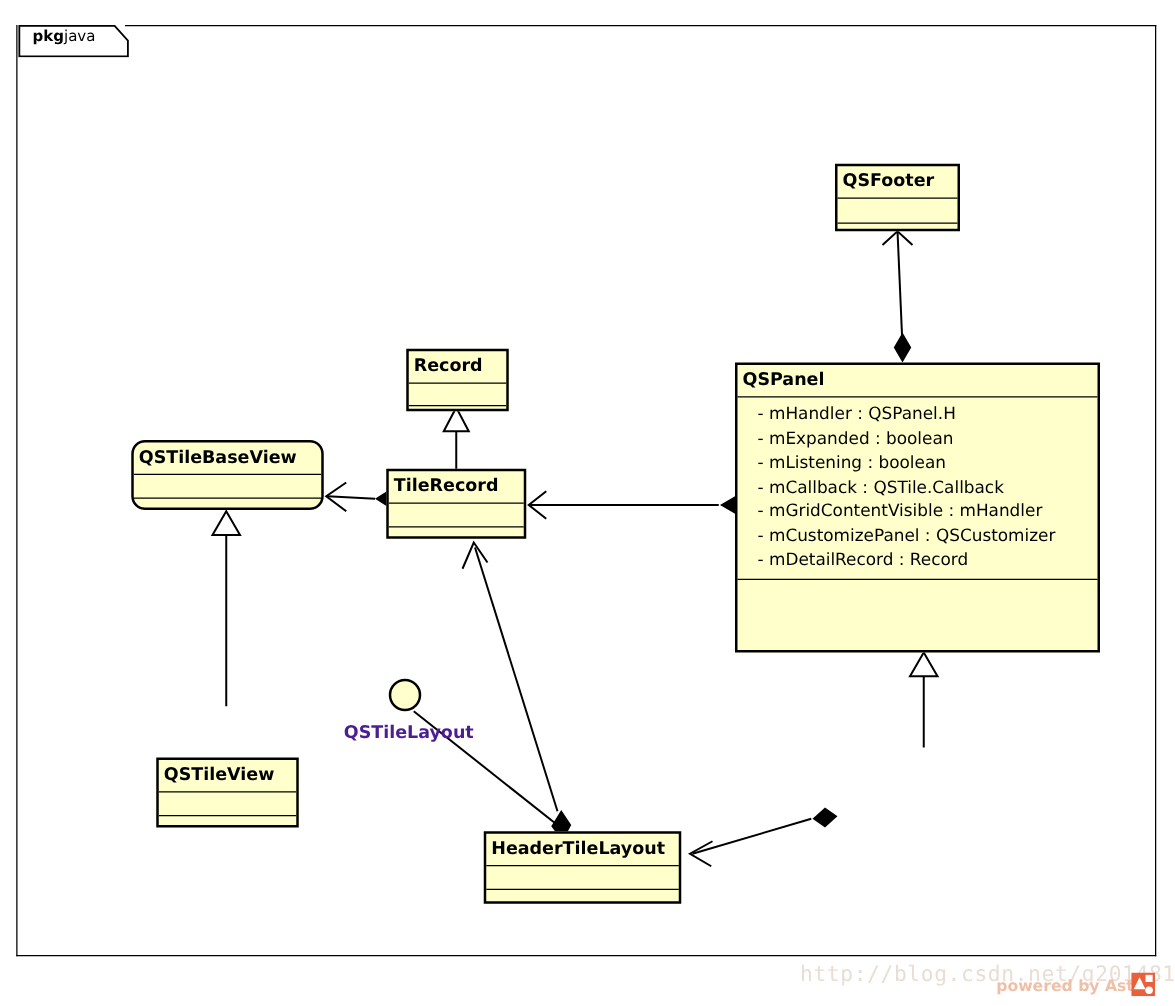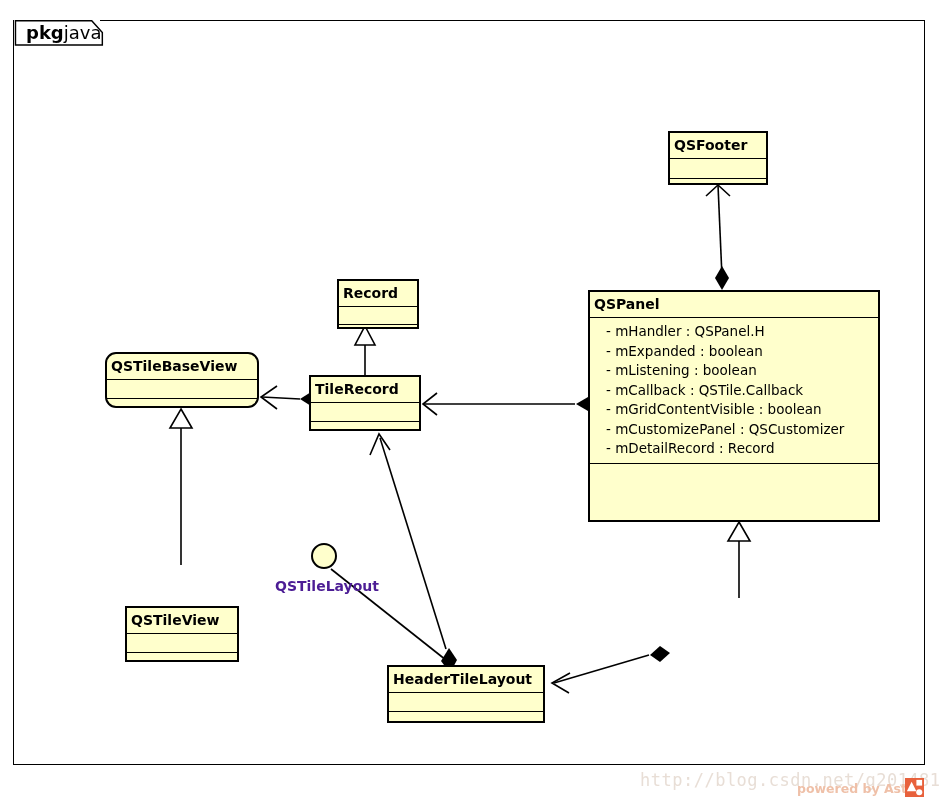--- a/index.html
+++ b/index.html
@@ -39,21 +39,21 @@
     position: absolute;
     left: 13px;
     top: 20px;
     width: 92px;
     height: 26px;
   }
   #pkg-tab-label {
     position: absolute;
     left: 26px;
     top: 22px;
-    font-size: 18px;
+    font-size: 12px;
     color: #000;
     white-space: nowrap;
     letter-spacing: 0px;
   }
   #pkg-tab-label .kw { font-weight: bold; }
 
   
   .cls {
     position: absolute;
     background: #ffffcc;
@@ -219,29 +219,29 @@
   </div>
 
   <div class="cls" style="left:588px; top:290px; width:292px; height:232px;">
     <div class="name">QSPanel</div>
     <div class="sep"></div>
     <div class="attrs">
       <div class="row">- mHandler : QSPanel.H</div>
       <div class="row">- mExpanded : boolean</div>
       <div class="row">- mListening : boolean</div>
       <div class="row">- mCallback : QSTile.Callback</div>
-      <div class="row">- mGridContentVisible : boolean</div>
+      <div class="row">- mGridContentVisible : mHandler</div>
       <div class="row">- mCustomizePanel : QSCustomizer</div>
       <div class="row">- mDetailRecord : Record</div>
     </div>
     <div class="sep"></div>
     <div class="attrs empty"></div>
   </div>
 
-  <div class="cls" style="left:325px; top:279px; width:82px; height:50px;margin-left:12px;">
+  <div class="cls" style="left:325px; top:279px; width:82px; height:50px;">
     <div class="name">Record</div>
     <div class="sep"></div>
     <div class="attrs empty" style="height:9px;"></div>
     <div class="sep"></div>
     <div class="attrs empty" style="height:9px;"></div>
   </div>
 
   <div class="cls" style="left:309px; top:375px; width:112px; height:56px;">
     <div class="name">TileRecord</div>
     <div class="sep"></div>

